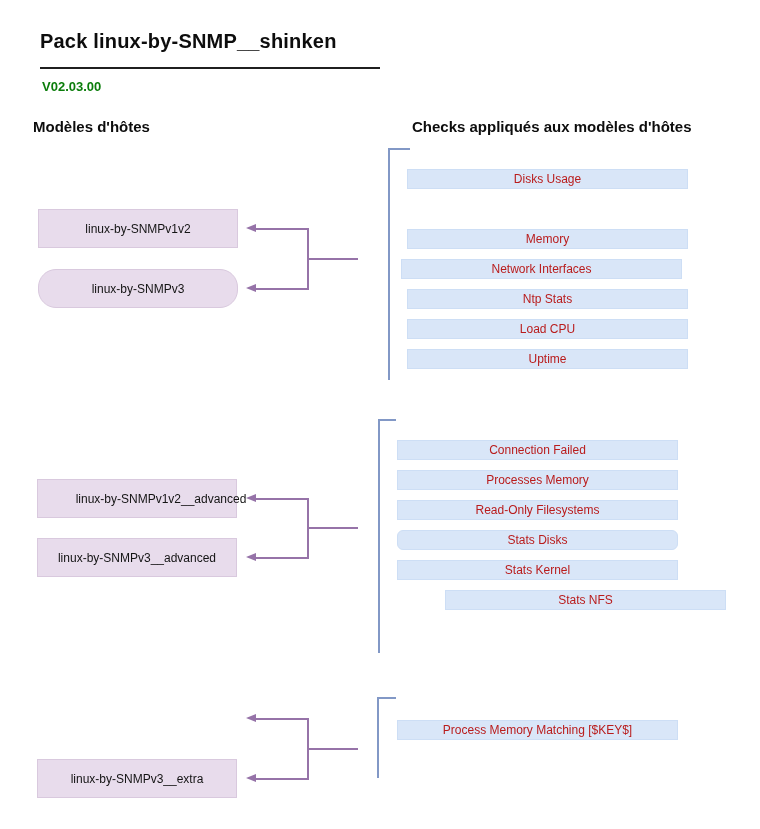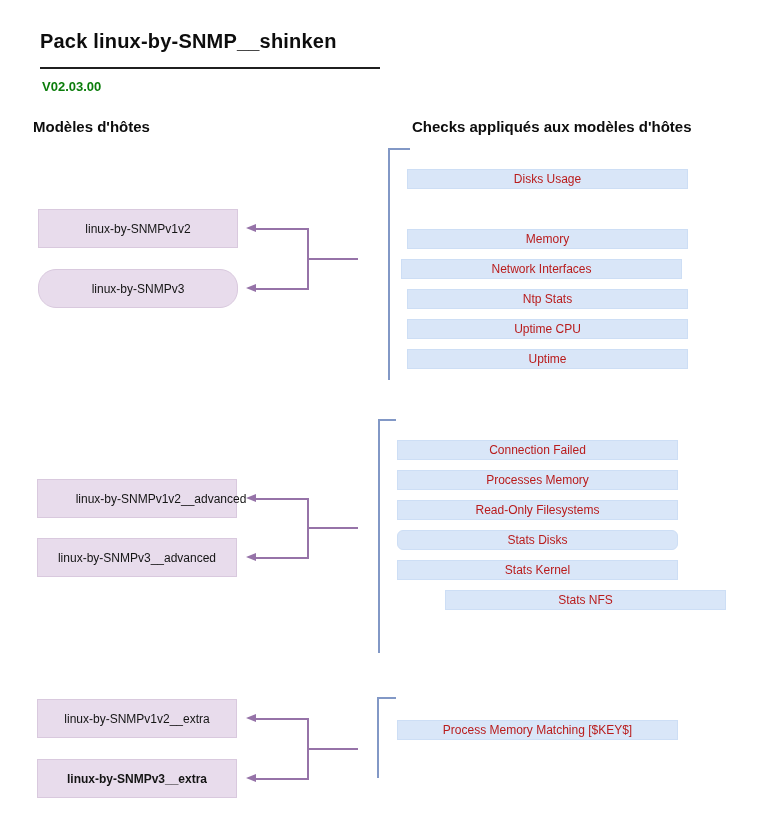--- a/index.html
+++ b/index.html
@@ -58,21 +58,21 @@
   <div class="pl vline" style="left:307px; top:228px; height:62px;"></div>
   <div class="pl hline" style="left:308px; top:258px; width:50px;"></div>
 
   <div class="bl vline" style="left:388px; top:148px; height:232px;"></div>
   <div class="bl hline" style="left:388px; top:148px; width:22px;"></div>
 
   <div class="check" style="left:407px; top:169px;">Disks Usage</div>
   <div class="check" style="left:407px; top:229px;">Memory</div>
   <div class="check" style="left:401px; top:259px;">Network Interfaces</div>
   <div class="check" style="left:407px; top:289px;">Ntp Stats</div>
-  <div class="check" style="left:407px; top:319px;">Uptime CPU</div>
+  <div class="check" style="left:407px; top:319px;">Load CPU</div>
   <div class="check" style="left:407px; top:349px;">Uptime</div>
 
   <div class="host" style="left:37px; top:479px;padding-left:48px;">linux-by-SNMPv1v2__advanced</div>
   <div class="host" style="left:37px; top:538px;">linux-by-SNMPv3__advanced</div>
 
   <div class="pl hline" style="left:255px; top:498px; width:53px;"></div>
   <div class="ah" style="left:246px; top:494px;"></div>
   <div class="pl hline" style="left:255px; top:557px; width:53px;"></div>
   <div class="ah" style="left:246px; top:553px;"></div>
   <div class="pl vline" style="left:307px; top:498px; height:61px;"></div>
@@ -81,22 +81,21 @@
   <div class="bl vline" style="left:378px; top:419px; height:234px;"></div>
   <div class="bl hline" style="left:378px; top:419px; width:18px;"></div>
 
   <div class="check" style="left:397px; top:440px;">Connection Failed</div>
   <div class="check" style="left:397px; top:470px;">Processes Memory</div>
   <div class="check" style="left:397px; top:500px;">Read-Only Filesystems</div>
   <div class="check" style="left:397px; top:530px;border-radius:6px;">Stats Disks</div>
   <div class="check" style="left:397px; top:560px;">Stats Kernel</div>
   <div class="check" style="left:397px; top:590px;margin-left:48px;">Stats NFS</div>
 
-  <div class="host" style="left:37px; top:699px;">linux-by-SNMPv1v2__extra</div>
-  <div class="host" style="left:37px; top:759px;font-weight:bold;">linux-by-SNMPv3__extra</div>
+  <div class="host" style="left:37px; top:759px;">linux-by-SNMPv3__extra</div>
 
   <div class="pl hline" style="left:255px; top:718px; width:53px;"></div>
   <div class="ah" style="left:246px; top:714px;"></div>
   <div class="pl hline" style="left:255px; top:778px; width:53px;"></div>
   <div class="ah" style="left:246px; top:774px;"></div>
   <div class="pl vline" style="left:307px; top:718px; height:62px;"></div>
   <div class="pl hline" style="left:308px; top:748px; width:50px;"></div>
 
   <div class="bl vline" style="left:377px; top:697px; height:81px;"></div>
   <div class="bl hline" style="left:377px; top:697px; width:19px;"></div>

